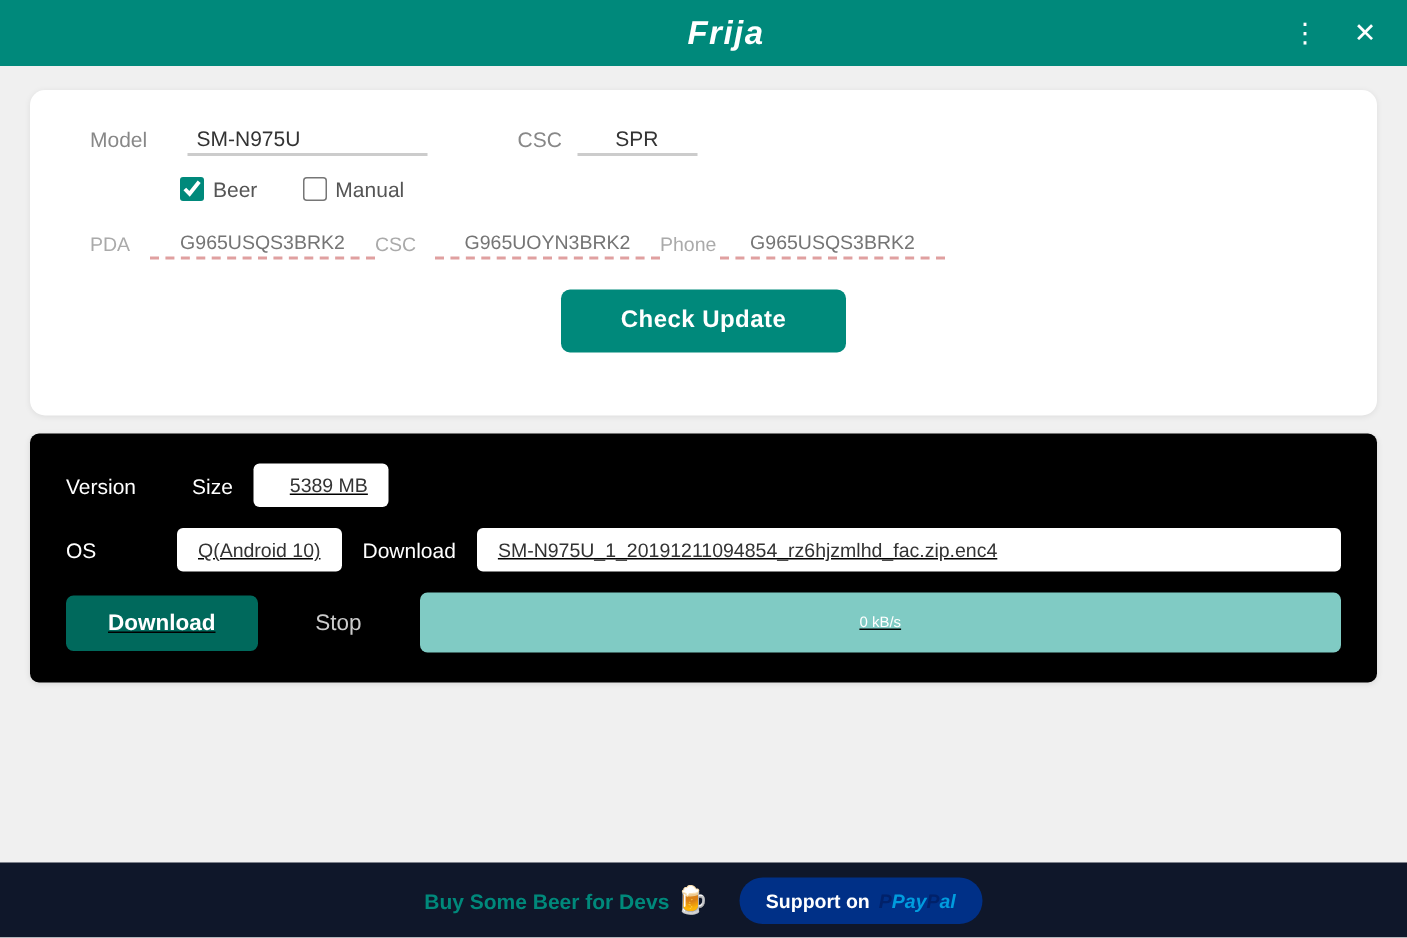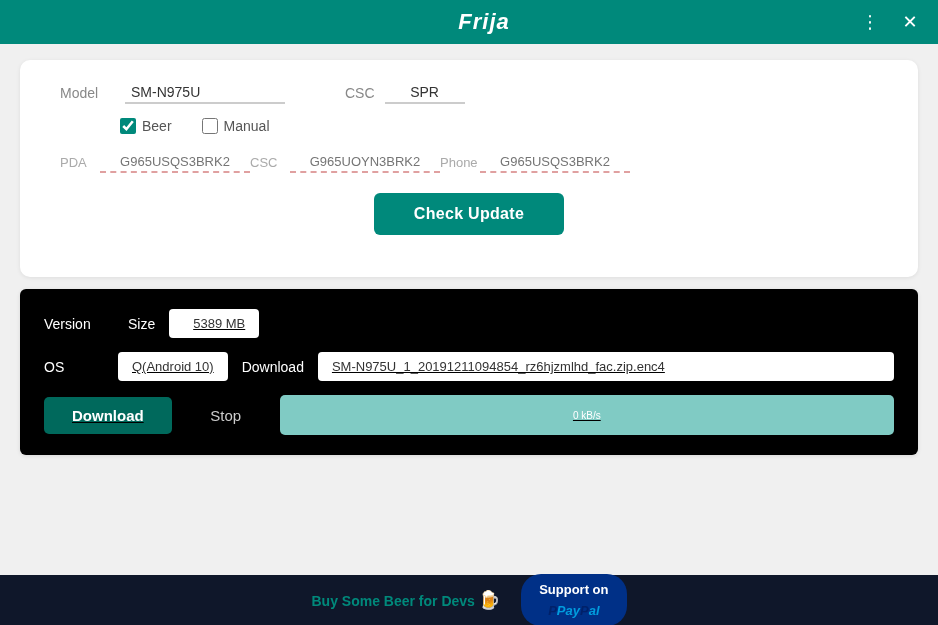--- a/index.html
+++ b/index.html
@@ -291,21 +291,20 @@
       color: white;
       border: none;
       border-radius: 20px;
       padding: 8px 18px;
       font-size: 13px;
       font-weight: 600;
       cursor: pointer;
       display: flex;
       align-items: center;
       gap: 6px;
-      flex-direction: column;
     }
     .paypal-logo {
       color: #009cde;
       font-style: italic;
       font-weight: 900;
     }
     .paypal-logo span { color: #012169; }
   </style>
 </head>
 <body>

